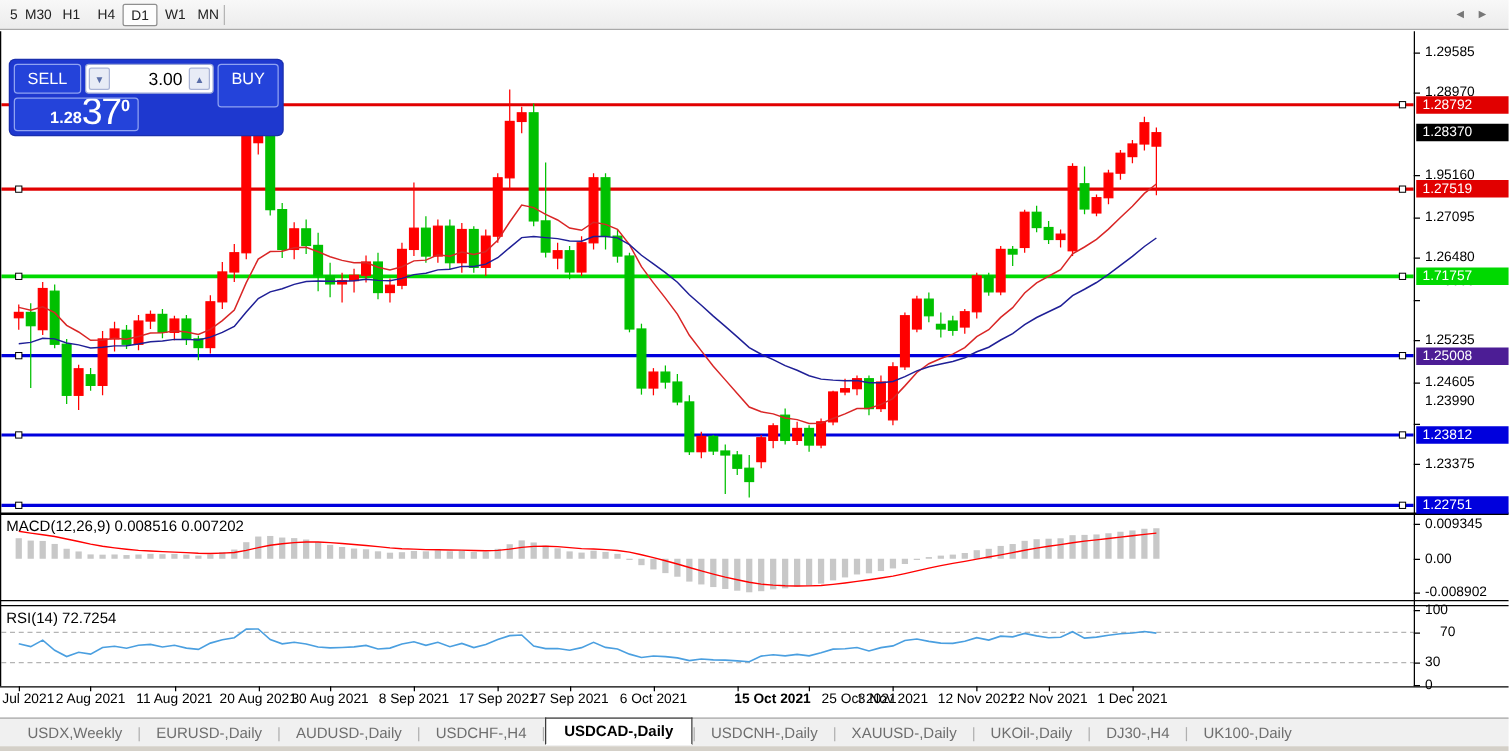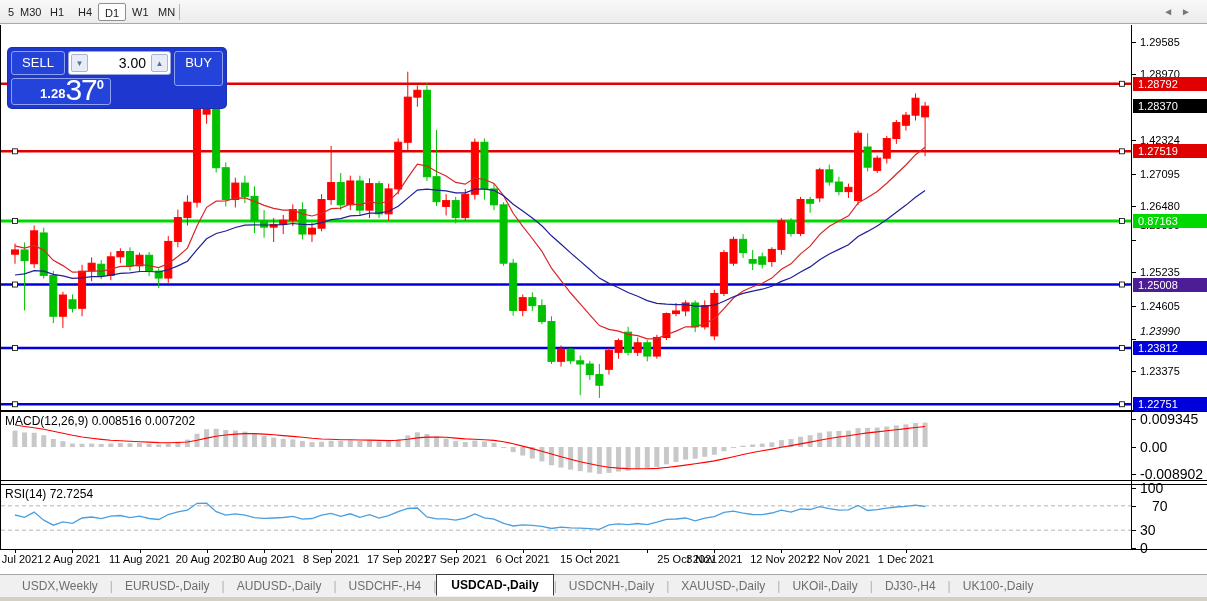--- a/index.html
+++ b/index.html
@@ -46,21 +46,21 @@
   .p-small { font-size:13px; font-weight:bold; vertical-align:bottom; position:relative; top:-3px; }
   .p-big   { font-size:30px; font-weight:normal; letter-spacing:-1px; line-height:27px; }
   .p-sup   { font-size:13px; font-weight:bold; vertical-align:top; position:relative; top:1px; }
   .price-inner { position:absolute; right:6px; bottom:0px; }
 
   
   .ytick { position:absolute; left:1140px; font-size:11px; color:#000; height:12px; line-height:12px; }
   .ytick-dash { position:absolute; left:1131px; width:5px; height:1px; background:#000; }
   .lvl-label { position:absolute; left:1133px; width:74px; height:14px; font-size:11px; line-height:14px;
     color:#fff; text-align:left; padding-left:5px; }
-  .sub-tick { position:absolute; left:1140px; font-size:14px; color:#000; height:12px; line-height:12px; }
+  .sub-tick { position:absolute; left:1140px; font-size:11px; color:#000; height:12px; line-height:12px; }
 
   
   .ind-label { position:absolute; left:5px; font-size:12px; color:#000; }
 
   
   .xtick-line { position:absolute; width:1px; height:4px; background:#000; top:549px; }
   .xtick { position:absolute; top:553px; transform:translateX(-50%); font-size:11px; color:#000; white-space:nowrap; }
 
   
   #tabbar { position:absolute; left:0; top:574px; width:1207px; height:23px;
@@ -440,38 +440,38 @@
 
   <div class="ind-label" style="top:414px;">MACD(12,26,9) 0.008516 0.007202</div>
   <div class="ind-label" style="top:487px;">RSI(14) 72.7254</div>
 
   <div id="axis-layer">
       <div class="ytick-dash" style="top: 41.7109px;"></div>
       <div class="ytick" style="top: 35.7109px;">1.29585</div>
       <div class="ytick-dash" style="top: 74.3369px;"></div>
       <div class="ytick" style="top: 68.3369px;">1.28970</div>
       <div class="ytick-dash" style="top: 140.385px;"></div>
-      <div class="ytick" style="top: 134.385px;">1.42324</div>
+      <div class="ytick" style="top: 134.385px;">1.95160</div>
       <div class="ytick-dash" style="top: 173.806px;"></div>
       <div class="ytick" style="top: 167.806px;">1.27095</div>
       <div class="ytick-dash" style="top: 206.432px;"></div>
       <div class="ytick" style="top: 200.432px;">1.26480</div>
       <div class="ytick-dash" style="top: 239.854px;"></div>
       <div class="ytick" style="top: 219px;">1.25850</div>
       <div class="ytick-dash" style="top: 272.48px;"></div>
       <div class="ytick" style="top: 266.48px;">1.25235</div>
       <div class="ytick-dash" style="top: 305.902px;"></div>
       <div class="ytick" style="top: 299.902px;">1.24605</div>
       <div class="ytick-dash" style="top: 338.528px;"></div>
-      <div class="ytick" style="top: 325px; font-style: italic;">1.23990</div>
+      <div class="ytick" style="top: 315px;">1.23990</div>
       <div class="ytick-dash" style="top: 371.154px;"></div>
       <div class="ytick" style="top: 365.154px;">1.23375</div>
       <div class="lvl-label" style="top: 76.7798px; background: rgb(225, 0, 0);">1.28792</div>
       <div class="lvl-label" style="top: 144.313px; background: rgb(225, 0, 0);">1.27519</div>
-      <div class="lvl-label" style="top: 214.074px; background: rgb(0, 217, 0);">0.87163</div>
+      <div class="lvl-label" style="top: 214.074px; background: rgb(0, 217, 0);">1.71757</div>
       <div class="lvl-label" style="top: 277.523px; background: #4c1d95;">1.25008</div>
       <div class="lvl-label" style="top: 340.971px; background: rgb(0, 0, 221);">1.23812</div>
       <div class="lvl-label" style="top: 397.257px; background: rgb(0, 0, 221);">1.22751</div>
       <div class="lvl-label" style="top: 99.1671px; background: rgb(0, 0, 0);">1.28370</div>
       <div class="ytick-dash" style="top: 419.021px;"></div>
       <div class="sub-tick" style="top: 413.021px;">0.009345</div>
       <div class="ytick-dash" style="top: 447px;"></div>
       <div class="sub-tick" style="top: 441px;">0.00</div>
       <div class="ytick-dash" style="top: 473.653px;"></div>
       <div class="sub-tick" style="top: 467.653px;">-0.008902</div>
@@ -495,21 +495,21 @@
       <div class="xtick" style="left: 264.08px;">30 Aug 2021</div>
       <div class="xtick-line" style="left: 331.14px;"></div>
       <div class="xtick" style="left: 331.14px;">8 Sep 2021</div>
       <div class="xtick-line" style="left: 398.2px;"></div>
       <div class="xtick" style="left: 398.2px;">17 Sep 2021</div>
       <div class="xtick-line" style="left: 455.68px;"></div>
       <div class="xtick" style="left: 455.68px;">27 Sep 2021</div>
       <div class="xtick-line" style="left: 522.74px;"></div>
       <div class="xtick" style="left: 522.74px;">6 Oct 2021</div>
       <div class="xtick-line" style="left: 589.8px;"></div>
-      <div class="xtick" style="left: 590px;">15 Oct 2021</div>
+      <div class="xtick" style="left: 618px; font-weight: bold;">15 Oct 2021</div>
       <div class="xtick-line" style="left: 647.28px;"></div>
       <div class="xtick" style="left: 647.28px; margin-left: 40px;">25 Oct 2021</div>
       <div class="xtick-line" style="left: 714.34px;"></div>
       <div class="xtick" style="left: 714.34px;">3 Nov 2021</div>
       <div class="xtick-line" style="left: 781.4px;"></div>
       <div class="xtick" style="left: 781.4px;">12 Nov 2021</div>
       <div class="xtick-line" style="left: 838.88px;"></div>
       <div class="xtick" style="left: 838.88px;">22 Nov 2021</div>
       <div class="xtick-line" style="left: 905.94px;"></div>
       <div class="xtick" style="left: 905.94px;">1 Dec 2021</div>

